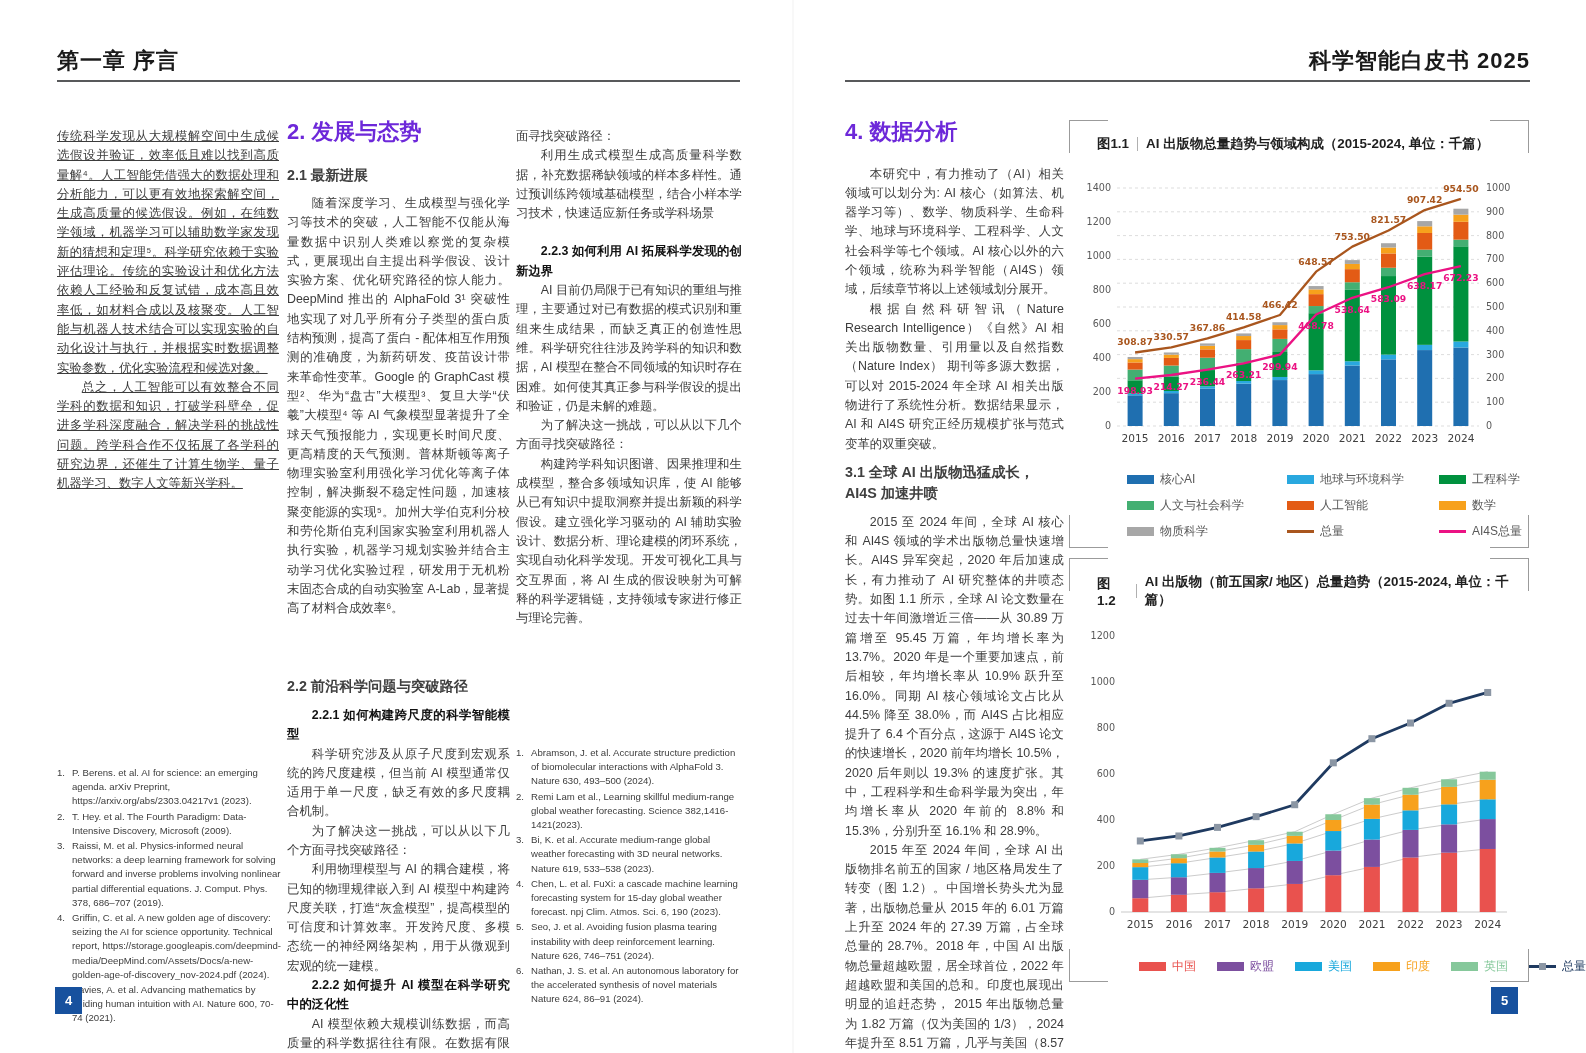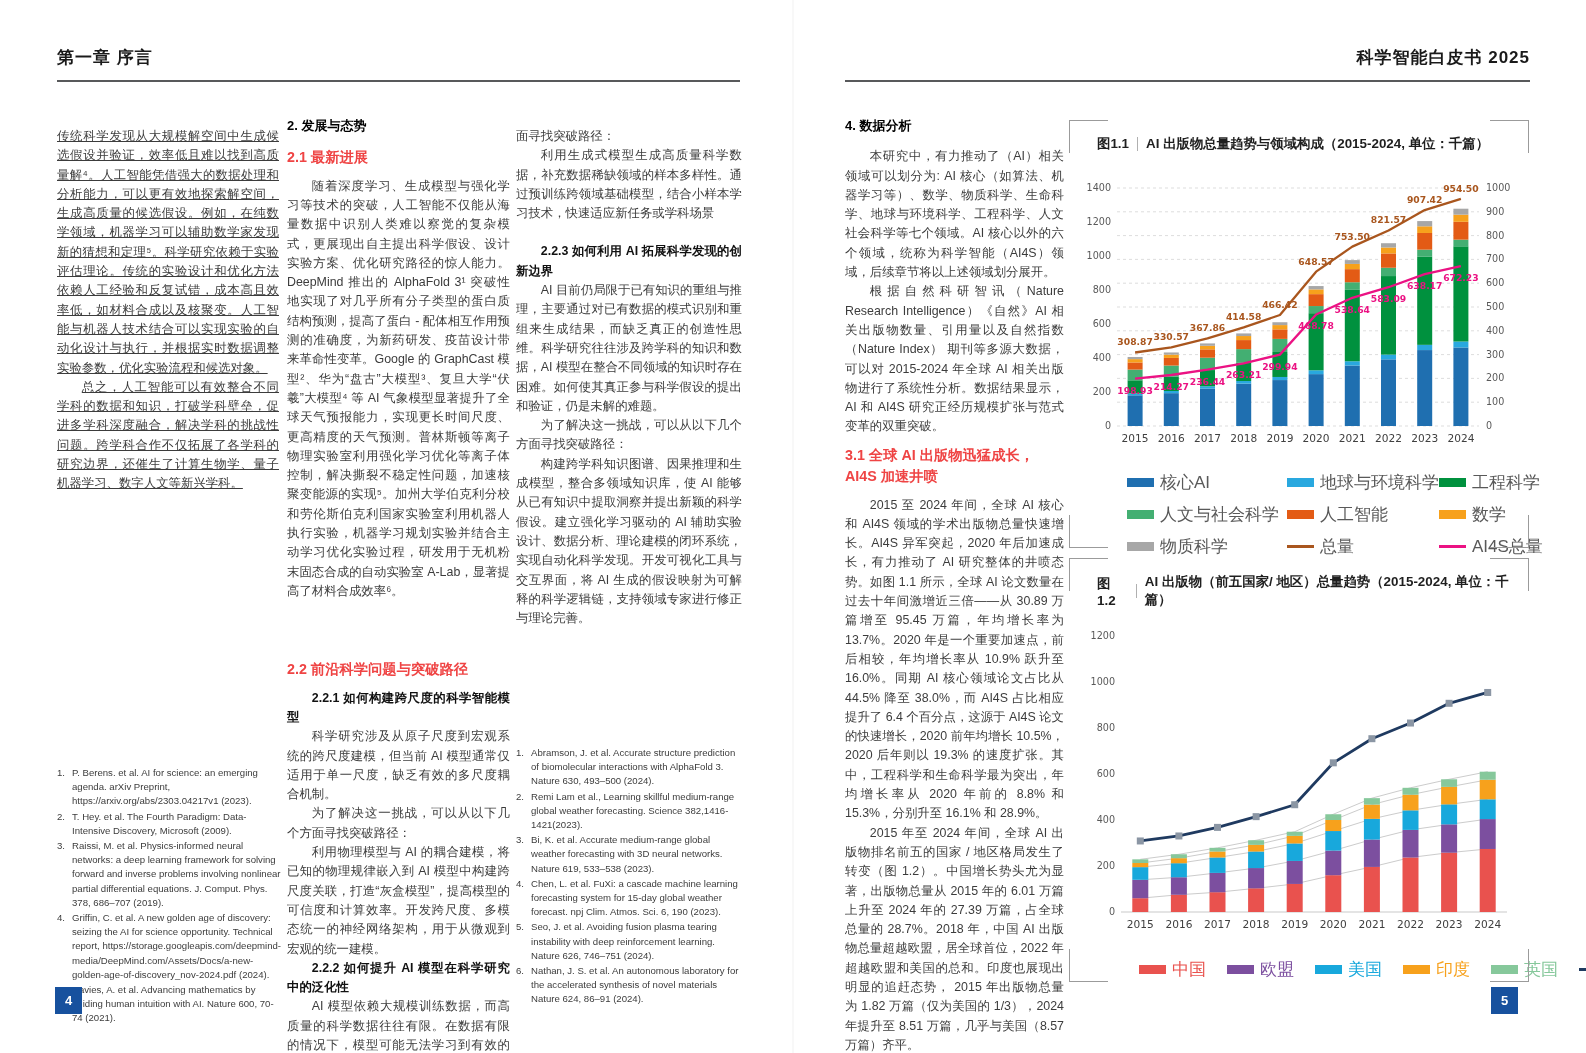--- a/index.html
+++ b/index.html
@@ -1,34 +1,34 @@
 <!DOCTYPE html>
 <html><head>
 <meta charset="utf-8">
 <style>
   html,body{margin:0;padding:0;background:#ffffff;}
   #canvas{position:relative;width:1586px;height:1053px;background:#fff;overflow:hidden;
           font-family:"Liberation Sans","DejaVu Sans",sans-serif;color:#3a3a3a;}
   .gutter{position:absolute;left:792px;top:0;width:2px;height:1053px;
           background:linear-gradient(90deg,rgba(0,0,0,0),rgba(0,0,0,.06),rgba(0,0,0,0));}
-  .hdr{position:absolute;top:46px;font-size:17px;font-weight:bold;color:#1a1a1a;letter-spacing:1px;}
+  .hdr{position:absolute;top:46px;font-size:22px;font-weight:bold;color:#1a1a1a;letter-spacing:1px;}
   .hdr-l{left:57px;}
   .hdr-r{left:845px;width:685px;text-align:right;}
   .rule{position:absolute;top:80px;height:2px;background:#58595b;}
   .rule-l{left:57px;width:683px;}
   .rule-r{left:845px;width:685px;}
 
   .col{position:absolute;text-align:justify;font-size:12.4px;line-height:19.3px;color:#3c3c3c;}
   .colL1{left:57px;top:127px;width:222px;text-decoration:underline;}
   .colL2{left:287px;top:118px;width:223px;}
   .colL3{left:516px;top:127px;width:226px;}
   .colR1{left:845px;top:118px;width:219px;}
 
-  .blk-h1{font-size:13px;font-weight:bold;color:#000000;line-height:1.25;margin:0 0 13px;text-align:left;}
-  .blk-h2{font-size:14.3px;font-weight:bold;color:#ef4444;line-height:1.5;margin:14px 0 8px;text-align:left;}
+  .blk-h1{font-size:22px;font-weight:bold;color:#6d28d9;line-height:1.25;margin:0 0 19px;text-align:left;}
+  .blk-h2{font-size:14.3px;font-weight:bold;color:#404040;line-height:1.5;margin:14px 0 8px;text-align:left;}
   .blk-h3{font-weight:bold;color:#111;text-indent:2em;margin:0;}
   .blk-p{text-indent:2em;margin:0;}
   .blk-p0{text-indent:0;margin:0;}
 
   .fns{position:absolute;font-size:9.6px;line-height:14.2px;color:#3c3c3c;text-align:left;}
   #footnotes{left:57px;top:766px;width:227px;}
   #references{left:516px;top:746px;width:229px;}
   .fn{display:flex;margin-bottom:1px;}
   .fn-n{flex:none;width:15px;}
   .fn-t{flex:1;}
@@ -50,21 +50,21 @@
   .figsep{display:inline-block;width:1px;height:14px;background:#b0b0b0;margin:0 8px;}
   .figsvg{display:block;margin-top:5px;width:444px;}
   svg text{font-family:"DejaVu Sans","Liberation Sans",sans-serif;}
   .tick{font-size:9.6px;fill:#595959;}
   .cat{font-size:10.6px;fill:#404040;}
   .dlabel{font-size:9.2px;font-weight:bold;}
 
   .legend{color:#595959;}
   .lg3{display:grid;grid-template-columns:160px 152px 118px;row-gap:9px;margin:9px 0 0 50px;}
   .lgrow{display:flex;gap:21px;margin:12px 0 0 62px;}
-  .lg-item{display:flex;align-items:center;font-size:17px;white-space:nowrap;}
+  .lg-item{display:flex;align-items:center;font-size:12px;white-space:nowrap;}
   .sw{display:inline-block;width:27px;height:9px;margin-right:6px;flex:none;position:relative;}
   .sw.line{height:3px;}
   .sw .mk{position:absolute;left:10px;top:-2px;width:7px;height:7px;}
 </style>
 </head>
 <body>
 
 <div id="canvas">
   <div class="gutter"></div>
 

